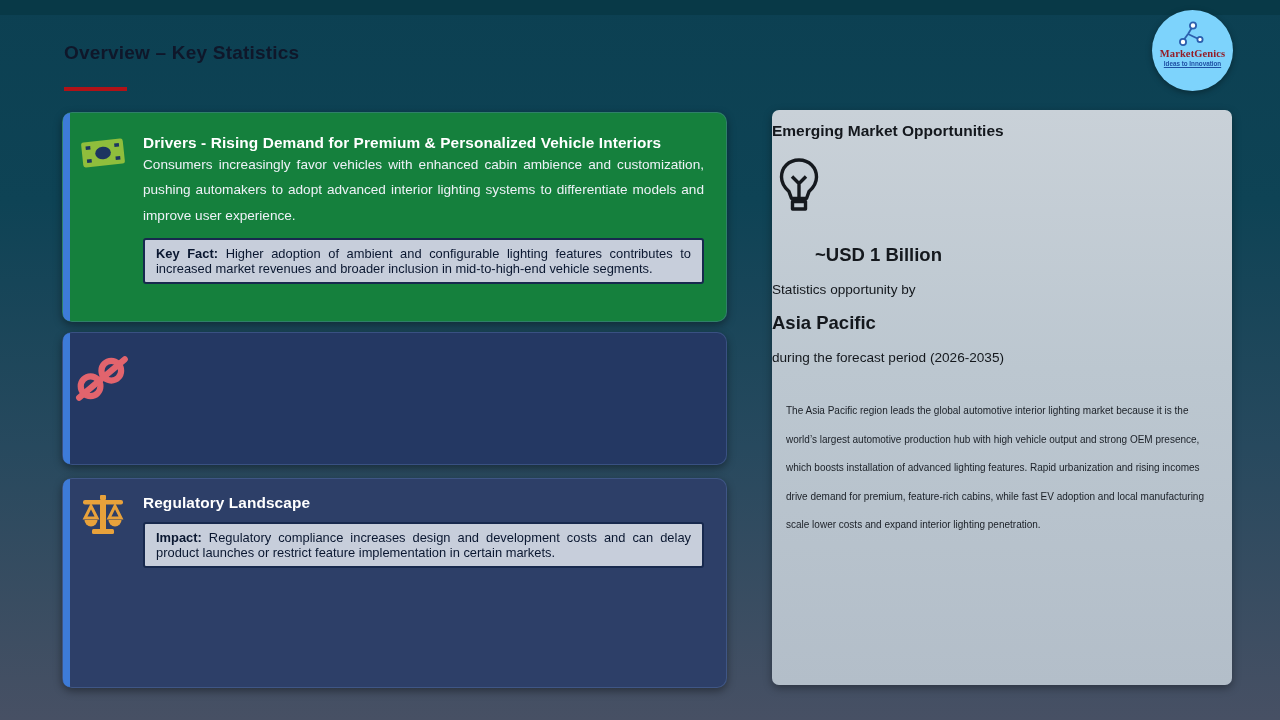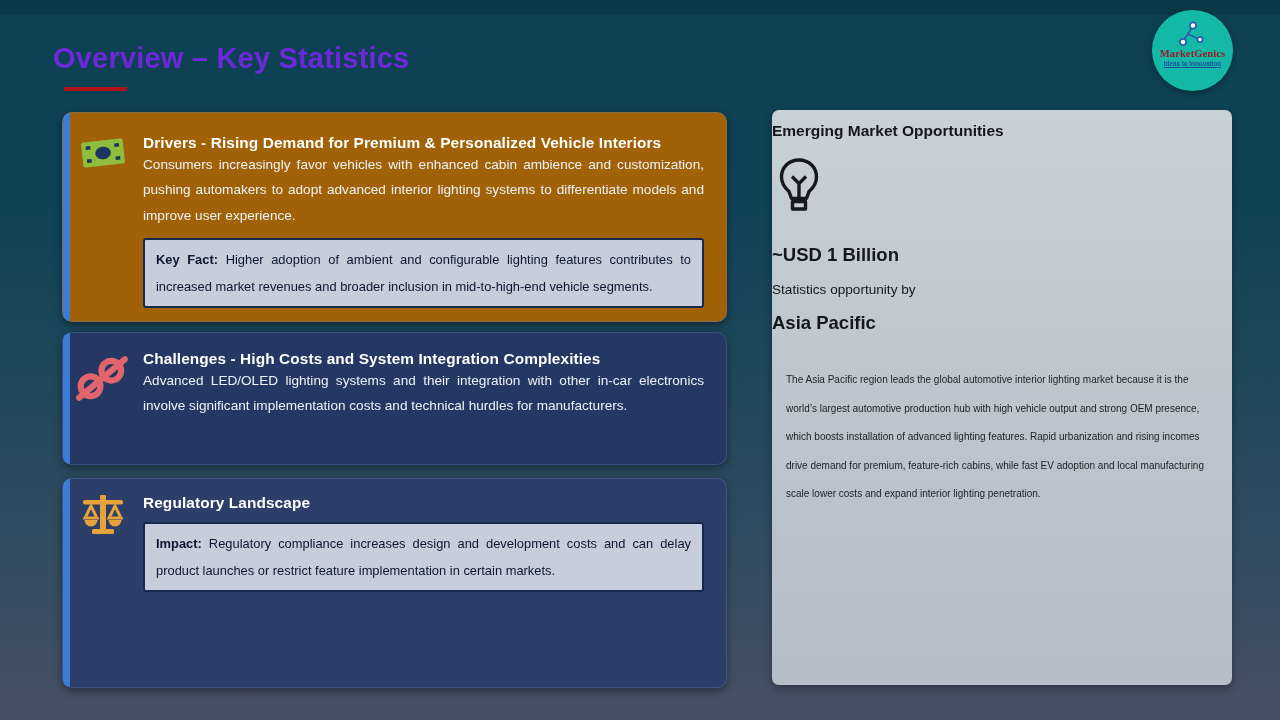--- a/index.html
+++ b/index.html
@@ -8,50 +8,50 @@
     font-family: "Liberation Sans", sans-serif;
     position: relative;
     background: linear-gradient(180deg, #0c4052 0%, #0e4355 28%, #27495e 62%, #475064 100%);
   }
   .top-band {
     position: absolute; top: 0; left: 0; width: 100%; height: 15px;
     background: #083947;
   }
   
   .page-title {
-    position: absolute; left: 53px; top: 42px;
-    color: #6d28d9; font-size: 29px; font-weight: 700; letter-spacing: .2px;
+    position: absolute; left: 64px; top: 42px;
+    color: #0f172a; font-size: 19px; font-weight: 700; letter-spacing: .2px;
   }
   .title-underline {
     position: absolute; left: 64px; top: 87px; width: 63px; height: 4px;
     background: #b11217;
   }
   .logo {
     position: absolute; left: 1152px; top: 10px; width: 81px; height: 81px;
-    background: #14b8a6; border-radius: 50%;
+    background: #7dd3fc; border-radius: 50%;
     display: flex; flex-direction: column; align-items: center;
     box-shadow: 0 2px 6px rgba(0,0,0,.35);
   }
   .logo svg { margin-top: 11px; }
   .logo-brand {
     font-family: "Liberation Serif", serif; font-weight: 700;
     font-size: 10.5px; color: #951d26; margin-top: 1px; letter-spacing: .1px;
   }
   .logo-tagline {
     font-size: 6.3px; font-weight: 700; color: #1d4fa3;
     text-decoration: underline; margin-top: 1px;
   }
   
   .card {
     position: absolute; left: 62px; width: 665px;
     border-radius: 10px; display: flex;
     box-shadow: 0 3px 8px rgba(0,0,0,.4);
     border: 1px solid rgba(96,128,190,.35);
   }
-  .card-1 { top: 112px; height: 210px; background: #a16207; }
+  .card-1 { top: 112px; height: 210px; background: #15803d; }
   .card-2 { top: 332px; height: 133px; background: #243863; }
   .card-3 { top: 478px; height: 210px; background: #2d3f68; justify-content: space-between; }
   .accent {
     position: absolute; left: 0; top: 0; bottom: 0; width: 7px;
     background: #3d7bd8; border-radius: 10px 0 0 10px;
   }
   .icon-col { width: 80px; flex: 0 0 80px; display: flex; justify-content: center; }
   .card-1 .icon-col { padding-top: 22px; }
   .card-2 .icon-col { padding-top: 20px; }
   .card-3 .icon-col { padding-top: 16px; }
@@ -62,34 +62,34 @@
   .card-1 h2 { margin-top: 21px; }
   .card-2 h2 { margin-top: 17px; }
   .card-3 h2 { margin-top: 15px; }
   .card p.body {
     color: #eef1f7; font-size: 13.6px; line-height: 25.3px;
     text-align: justify;
   }
   .callout {
     margin-top: 10px; background: #c7cedb; border: 2px solid #17294e;
     border-radius: 3px; padding: 6px 11px;
-    font-size: 12.9px; line-height: 27px; color: #0a1730; text-align: justify;
+    font-size: 12.9px; line-height: 15px; color: #0a1730; text-align: justify;
   }
   .card-3 .callout { }
   .callout b { font-weight: 700; }
   
   .panel {
     position: absolute; left: 772px; top: 110px; width: 460px; height: 575px;
     background: linear-gradient(180deg, #c9d1d8 0%, #bcc7d0 45%, #b3bec9 100%);
     border-radius: 7px; text-align: left; color: #14181d;
     box-shadow: 0 3px 8px rgba(0,0,0,.35);
   }
   .panel-title { margin-top: 12px; font-size: 15.5px; font-weight: 700; }
   .panel-bulb { margin-top: 16px; }
-  .panel-value { margin-top: 26px; font-size: 18.5px; font-weight: 700; }
+  .panel-value { margin-top: 26px; font-size: 18.5px; font-weight: 700; padding-left: 43px; }
   .panel-line1 { margin-top: 16px; font-size: 13.6px; }
   .panel-region { margin-top: 15px; font-size: 18.5px; font-weight: 700; }
   .panel-line2 { margin-top: 16px; font-size: 13.6px; }
   .panel-desc {
     margin: 32px auto 0; width: 432px; font-size: 10px; line-height: 28.6px;
     color: #1a1f26;
   }
 </style>
 </head>
 <body>
@@ -141,24 +141,20 @@
   <div class="accent"></div>
   <div class="icon-col">
     <svg width="58" height="52" viewBox="0 0 56 50">
       <g fill="none" stroke="#e2646d" stroke-width="6" stroke-linecap="round">
         <circle cx="16" cy="32" r="9.5"></circle>
         <circle cx="36" cy="17" r="9.5"></circle>
         <line x1="5" y1="43" x2="49" y2="6"></line>
       </g>
     </svg>
   </div>
-  <div class="card-content">
-    <h2>Challenges - High Costs and System Integration Complexities</h2>
-    <p class="body">Advanced LED/OLED lighting systems and their integration with other in-car electronics involve significant implementation costs and technical hurdles for manufacturers.</p>
-  </div>
 </section>
 
 <section class="card card-3">
   <div class="accent"></div>
   <div class="icon-col">
     <svg width="44" height="42" viewBox="0 0 44 42">
       <g fill="#e8a23b">
         <rect x="19" y="0" width="6" height="5" rx="1"></rect>
         <rect x="2" y="5" width="40" height="4.5" rx="2"></rect>
         <rect x="19" y="9" width="6" height="25"></rect>
@@ -185,14 +181,15 @@
       <g fill="none" stroke="#15191e" stroke-width="3.4" stroke-linejoin="round">
         <path d="M27 4 C16.5 4 9.5 11.8 9.5 21 C9.5 27.6 13 32 17 35.6 L19.5 42.5 L34.5 42.5 L37 35.6 C41 32 44.5 27.6 44.5 21 C44.5 11.8 37.5 4 27 4 Z"></path>
         <path d="M20 20.5 L27 27.5 L34 20.5 M27 27.5 L27 42"></path>
         <rect x="20.5" y="45.5" width="13" height="7.5"></rect>
       </g>
     </svg>
   </div>
   <div class="panel-value">~USD 1 Billion</div>
   <div class="panel-line1">Statistics opportunity by</div>
   <div class="panel-region">Asia Pacific</div>
+  <div class="panel-line2">during the forecast period (2026-2035)</div>
   <p class="panel-desc">The Asia Pacific region leads the global automotive interior lighting market because it is the world’s largest automotive production hub with high vehicle output and strong OEM presence, which boosts installation of advanced lighting features. Rapid urbanization and rising incomes drive demand for premium, feature-rich cabins, while fast EV adoption and local manufacturing scale lower costs and expand interior lighting penetration.</p>
 </aside>
 
 </body></html>

